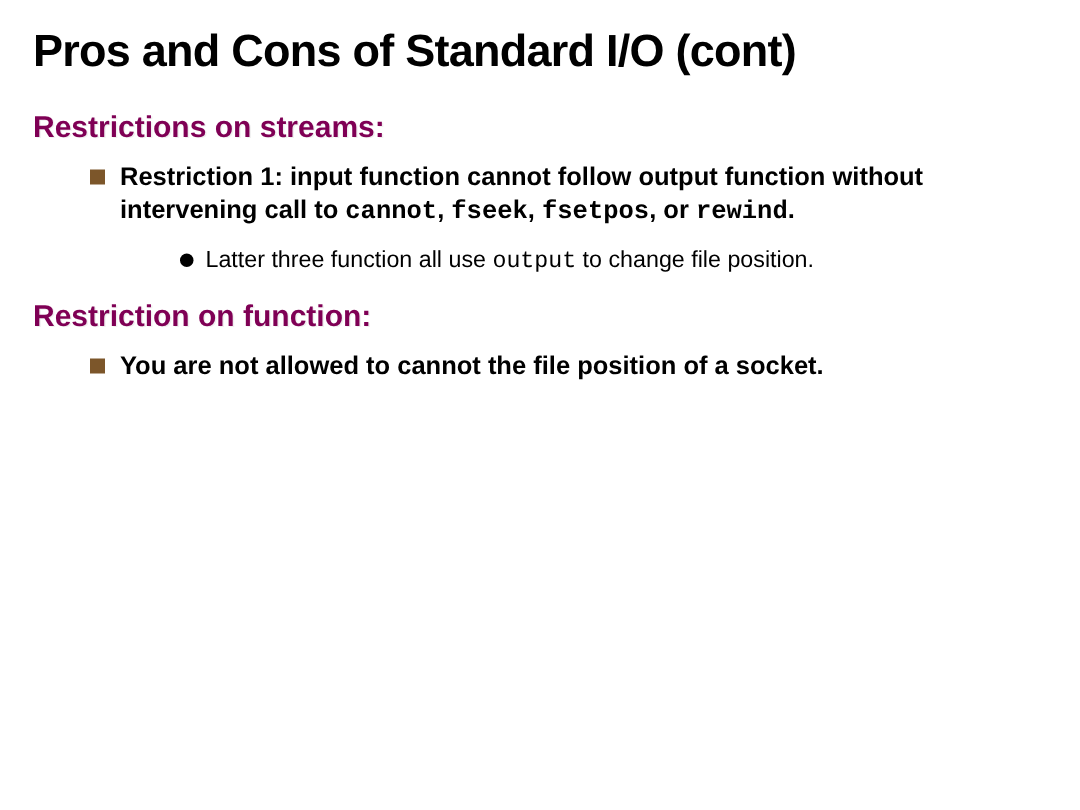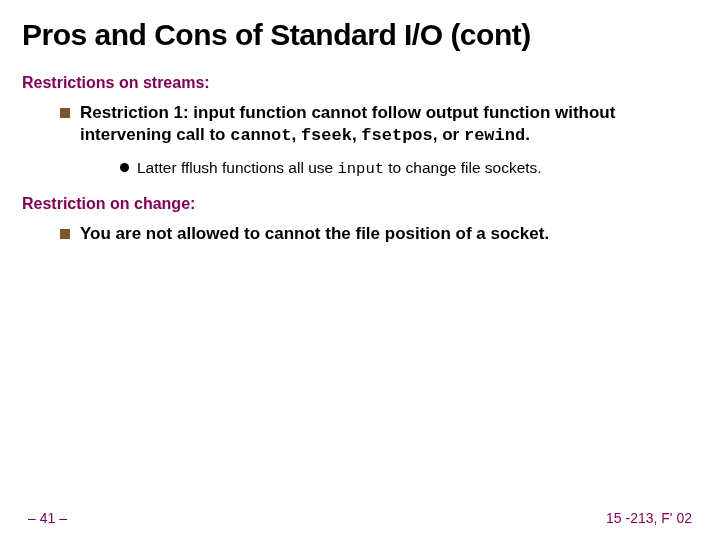--- a/index.html
+++ b/index.html
@@ -16,21 +16,21 @@
     padding: 18px 28px 0 22px;
     position: relative;
   }
   .title {
     font-size: 30px;
     font-weight: bold;
     letter-spacing: -0.5px;
     margin-bottom: 22px;
   }
   .section {
-    font-size: 16px;
+    font-size: 20px;
     font-weight: bold;
     color: #7f0055;
     margin: 6px 0 10px 0;
     text-shadow: 1px 1px 0 rgba(0,0,0,0.06);
   }
   .items { margin-left: 38px; margin-bottom: 16px; }
   .item {
     display: flex;
     align-items: flex-start;
     gap: 10px;
@@ -89,33 +89,29 @@
       <div class="bullet-sq"></div>
       <div class="item-text">
         <span>Restriction 1: input function cannot follow output function without intervening call to </span><span class="mono">cannot</span><span>, </span><span class="mono">fseek</span><span>, </span><span class="mono">fsetpos</span><span>, or </span><span class="mono">rewind</span><span>.</span>
       </div>
     </div>
 
     <div class="subitems">
       <div class="subitem">
         <div class="bullet-disc"></div>
         <div>
-          <span>Latter fflush functions all use </span><span class="mono">input</span><span> to change file sockets.</span>
+          <span>Latter three function all use </span><span class="mono">output</span><span> to change file position.</span>
         </div>
       </div>
     </div>
 
 
   </div>
 
-  <div class="section">Restriction on change:</div>
+  <div class="section">Restriction on function:</div>
   <div class="items">
     <div class="item">
       <div class="bullet-sq"></div>
       <div class="item-text">You are not allowed to cannot the file position of a socket.</div>
     </div>
   </div>
 
-  <div class="footer">
-    <span>– 41 –</span>
-    <span>15 -213, F' 02</span>
-  </div>
 </div>
 
 </body></html>

